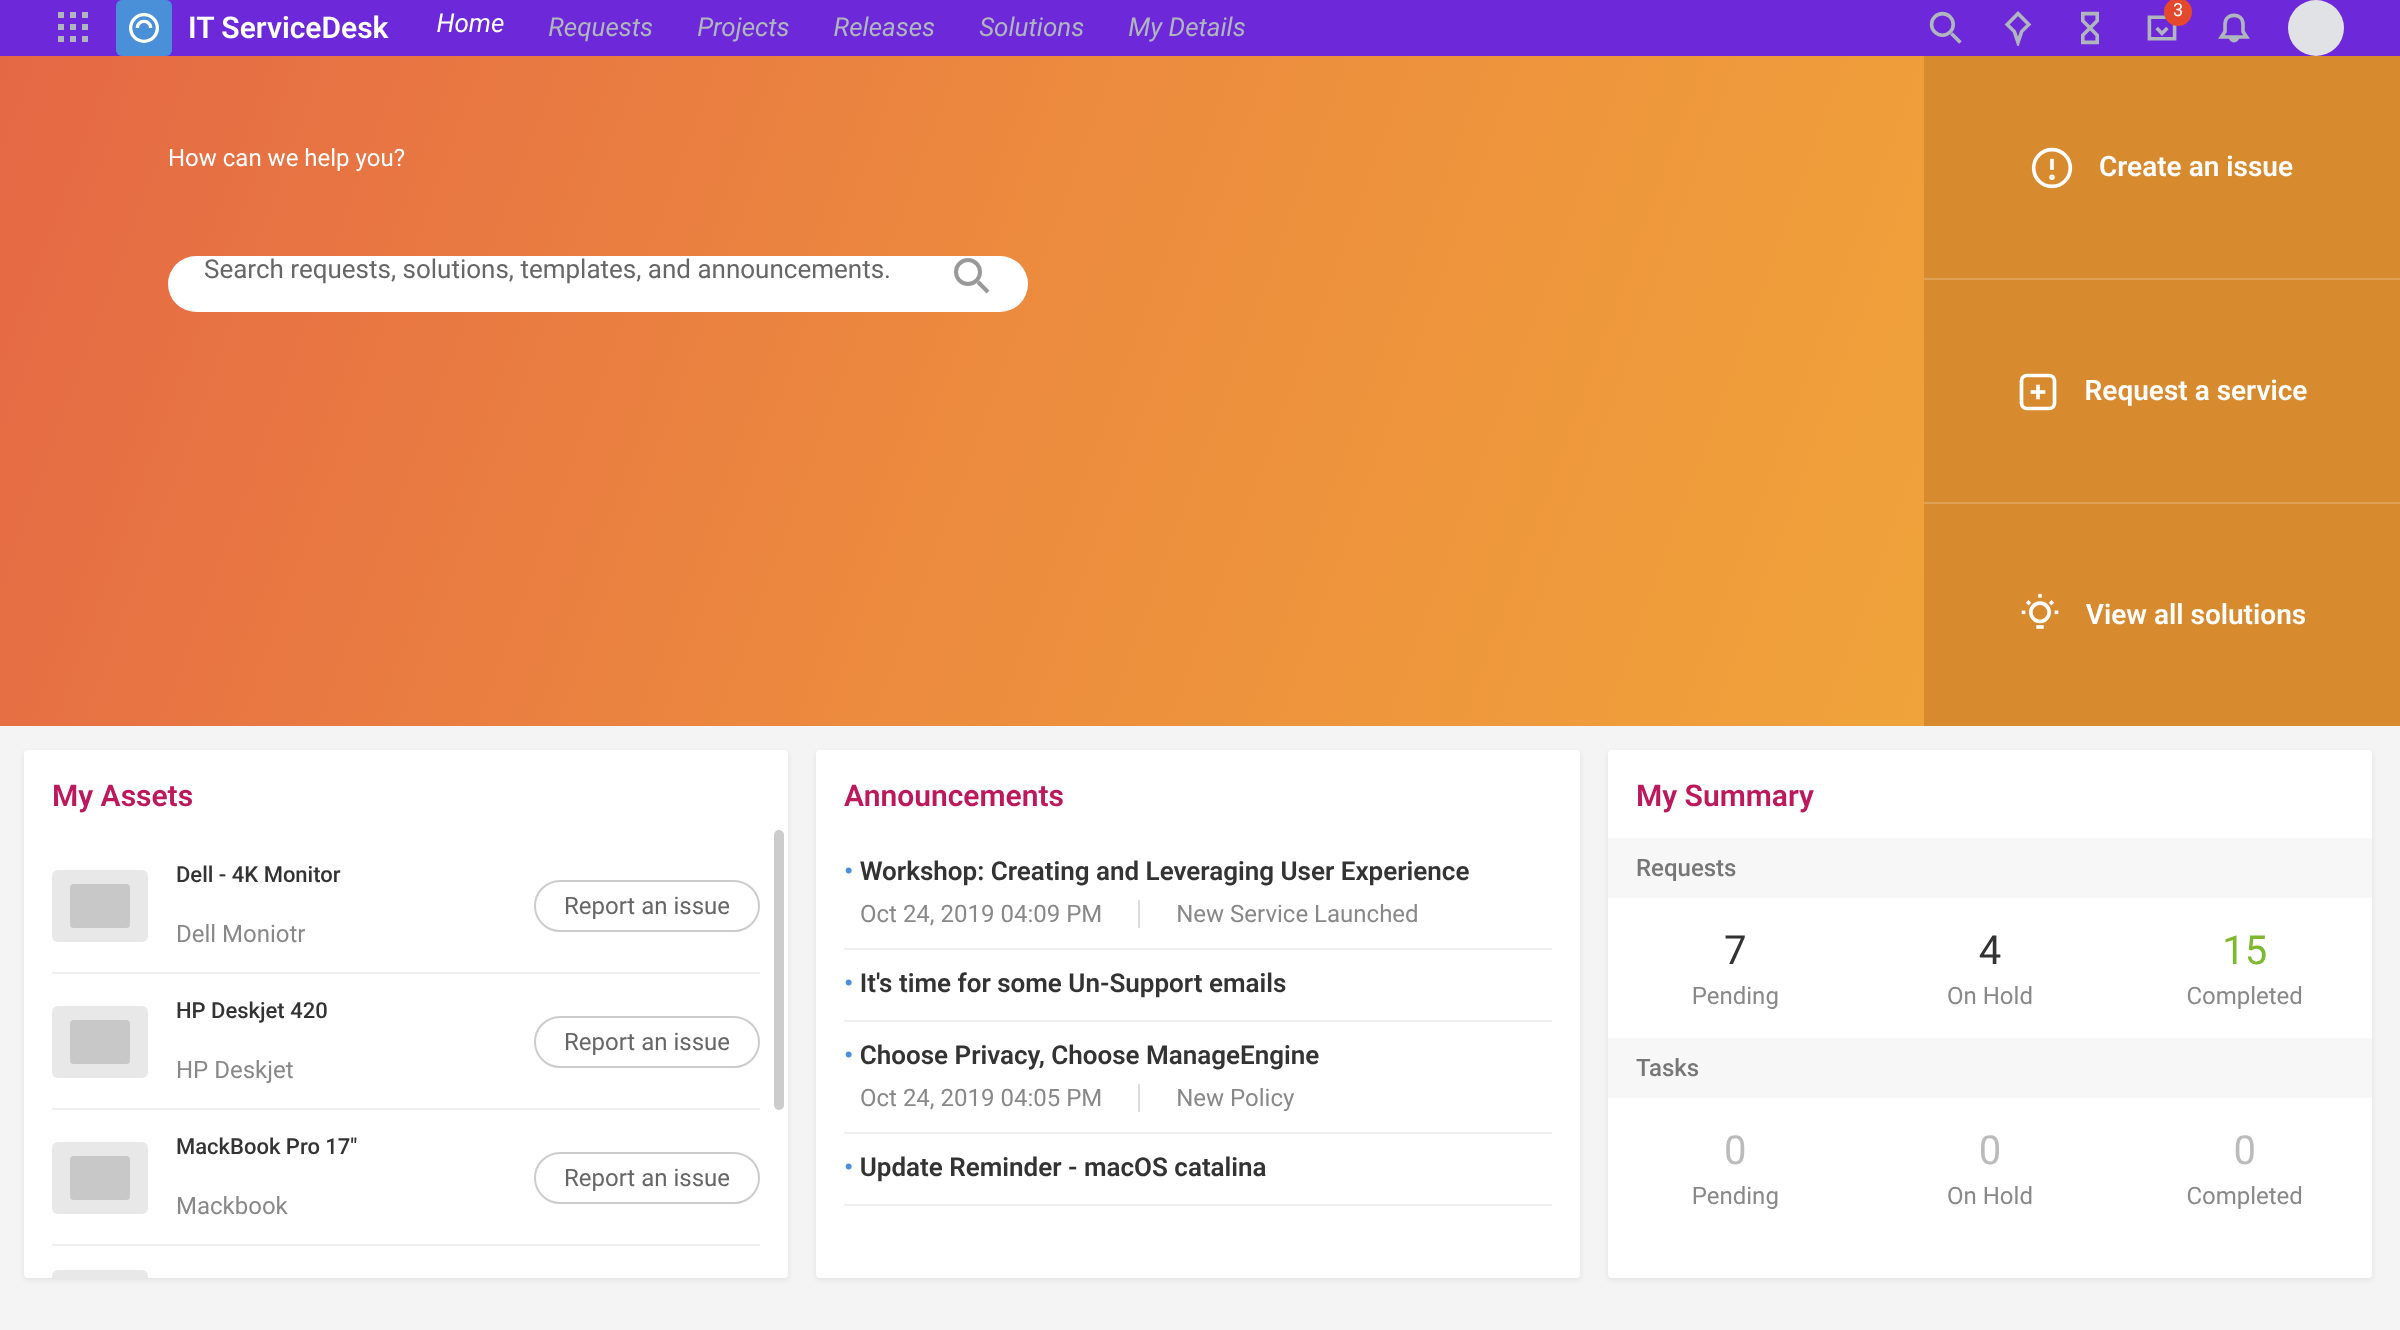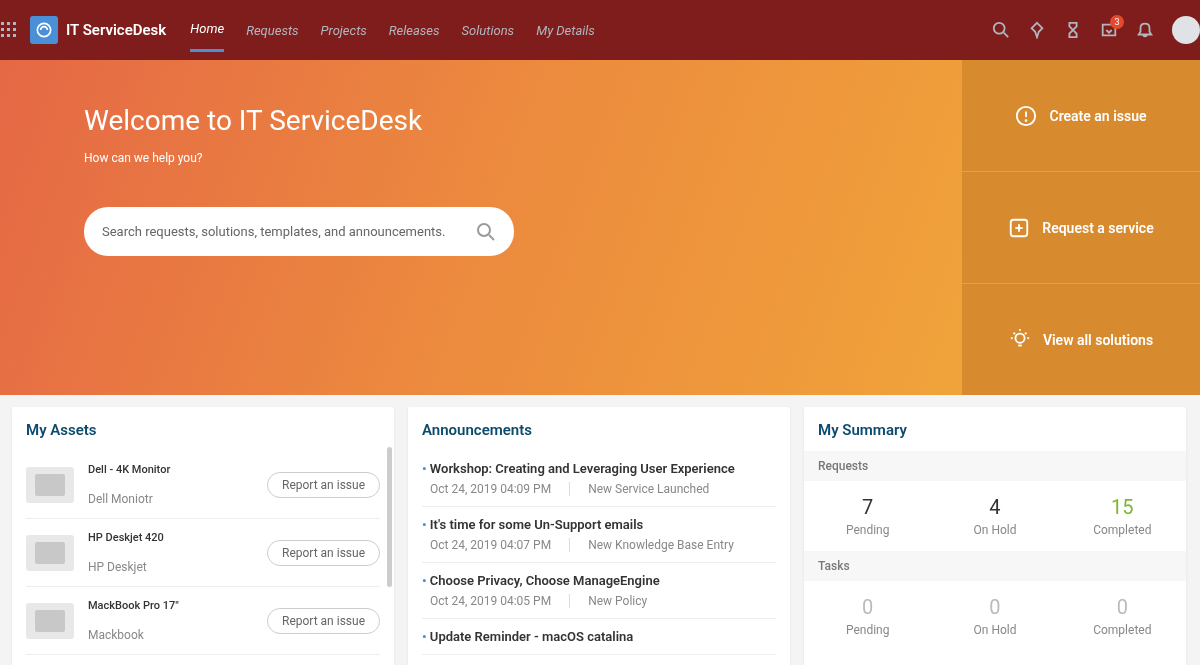--- a/index.html
+++ b/index.html
@@ -1,51 +1,51 @@
 <!DOCTYPE html>
 <html><head>
 <meta charset="utf-8">
 <style>
 * { margin: 0; padding: 0; box-sizing: border-box; font-family: -apple-system, BlinkMacSystemFont, "Segoe UI", Roboto, sans-serif; }
 body { background: #f4f4f4; width: 1200px; height: 665px; overflow: hidden; }
 
 
-.header { background: #7f1d1d; height: 60px; display: flex; align-items: center; padding: 0 0; color: #fff; }
+.header { background: #6d28d9; height: 28px; display: flex; align-items: center; padding: 0 28px; color: #fff; }
 .apps-icon { width: 18px; height: 18px; cursor: pointer; margin-right: 12px; }
 .logo { width: 28px; height: 28px; background: #4a90d9; border-radius: 3px; display: flex; align-items: center; justify-content: center; margin-right: 8px; }
 .app-title { font-size: 15px; font-weight: 600; margin-right: 24px; }
 .nav { display: flex; gap: 22px; }
 .nav-item { font-size: 13px; color: #b0b6bd; cursor: pointer; height: 44px; display: flex; align-items: center; font-style: italic; }
 .nav-item.active { color: #fff; border-bottom: 3px solid #4a90d9; }
 .header-right { margin-left: auto; display: flex; gap: 18px; align-items: center; }
 .header-icon { width: 18px; height: 18px; cursor: pointer; position: relative; }
 .badge { position: absolute; top: -6px; right: -6px; background: #e5492d; color: #fff; font-size: 9px; border-radius: 50%; width: 14px; height: 14px; display: flex; align-items: center; justify-content: center; }
 .avatar { width: 28px; height: 28px; background: #e0e2e5; border-radius: 50%; cursor: pointer; }
 
 
 .hero { display: flex; height: 335px; }
 .hero-left { flex: 1; background: linear-gradient(110deg, #e56845 0%, #ec8a3e 50%, #f0a33a 100%); padding: 44px 0 0 84px; color: #fff; position: relative; }
 .hero-title { font-size: 28px; font-weight: 400; margin-bottom: 14px; }
 .hero-sub { font-size: 12px; font-weight: 400; margin-bottom: 42px; }
-.search-box { background: #fff; border-radius: 24px; width: 430px; height: 49px; display: flex; align-items: center; padding: 0 18px; }
+.search-box { background: #fff; border-radius: 24px; width: 430px; height: 28px; display: flex; align-items: flex-start; padding: 0 18px; }
 .search-input { border: none; outline: none; flex: 1; font-size: 13px; color: #333; }
 .search-input::placeholder { color: #666; }
 .search-btn { cursor: pointer; }
 .hero-right { width: 238px; display: flex; flex-direction: column; }
 .action-card { flex: 1; background: #d88a2f; border-bottom: 1px solid rgba(255,255,255,0.2); display: flex; align-items: center; justify-content: center; gap: 12px; color: #fff; font-size: 14px; font-weight: 600; cursor: pointer; }
 .action-card svg { flex-shrink: 0; }
 .action-card:last-child { border-bottom: none; }
 
 
 .cards { display: flex; gap: 14px; padding: 12px; }
 .card { background: #fff; border-radius: 2px; box-shadow: 0 1px 3px rgba(0,0,0,0.08); overflow: hidden; position: relative; }
 .card-assets { width: 382px; }
 .card-ann { width: 382px; }
 .card-summary { width: 382px; }
-.card-title { font-size: 15px; font-weight: 600; color: #0c4a6e; padding: 14px 14px 12px; }
+.card-title { font-size: 15px; font-weight: 600; color: #be185d; padding: 14px 14px 12px; }
 
 
 .asset-list { padding: 0 14px; max-height: 220px; overflow-y: auto; }
 .asset-row { display: flex; align-items: center; padding: 12px 0; border-bottom: 1px solid #eee; }
 .asset-row:last-child { border-bottom: none; }
 .asset-thumb { width: 48px; height: 36px; background: #e8e8e8; border-radius: 3px; margin-right: 14px; flex-shrink: 0; display:flex; align-items:center; justify-content:center; }
 .asset-info { flex: 1; }
 .asset-name { font-size: 11px; color: #333; font-weight: 500; }
 .asset-sub { font-size: 12px; color: #888; margin-top: 16px; }
 .report-btn { border: 1px solid #ccc; background: #fff; color: #666; font-size: 12px; border-radius: 14px; padding: 5px 14px; cursor: pointer; }
@@ -131,21 +131,20 @@
       <svg viewBox="0 0 20 20" fill="none" stroke="#b0b6bd" stroke-width="2">
           <path d="M10 3 C7 3 5 5 5 8 L5 12 L3 15 H17 L15 12 L15 8 C15 5 13 3 10 3 Z M8 15 A2 2 0 0 0 12 15"></path>
         </svg>
     </div>
     <div class="avatar"></div>
   </div>
 </div>
 
 <div class="hero">
   <div class="hero-left">
-    <div class="hero-title">Welcome to IT ServiceDesk</div>
     <div class="hero-sub">How can we help you?</div>
     <div class="search-box">
       <input class="search-input" placeholder="Search requests, solutions, templates, and announcements." style="">
       <div class="search-btn">
         <svg width="20" height="20" viewBox="0 0 20 20" fill="none" stroke="#999" stroke-width="2">
             <circle cx="8" cy="8" r="6"></circle>
             <line x1="13" y1="13" x2="18" y2="18"></line>
           </svg>
       </div>
     </div>
@@ -250,24 +249,20 @@
     <div class="ann-list" id="ann-list">
         <div class="ann-row">
           <div class="ann-title">Workshop: Creating and Leveraging User Experience</div>
           <div class="ann-meta">
             <span>Oct 24, 2019 04:09 PM</span>
             <span>New Service Launched</span>
           </div>
         </div>
         <div class="ann-row">
           <div class="ann-title">It's time for some Un-Support emails</div>
-          <div class="ann-meta">
-            <span>Oct 24, 2019 04:07 PM</span>
-            <span>New Knowledge Base Entry</span>
-          </div>
         </div>
         <div class="ann-row">
           <div class="ann-title">Choose Privacy, Choose ManageEngine</div>
           <div class="ann-meta">
             <span>Oct 24, 2019 04:05 PM</span>
             <span>New Policy</span>
           </div>
         </div>
         <div class="ann-row">
           <div class="ann-title">Update Reminder - macOS catalina</div>

